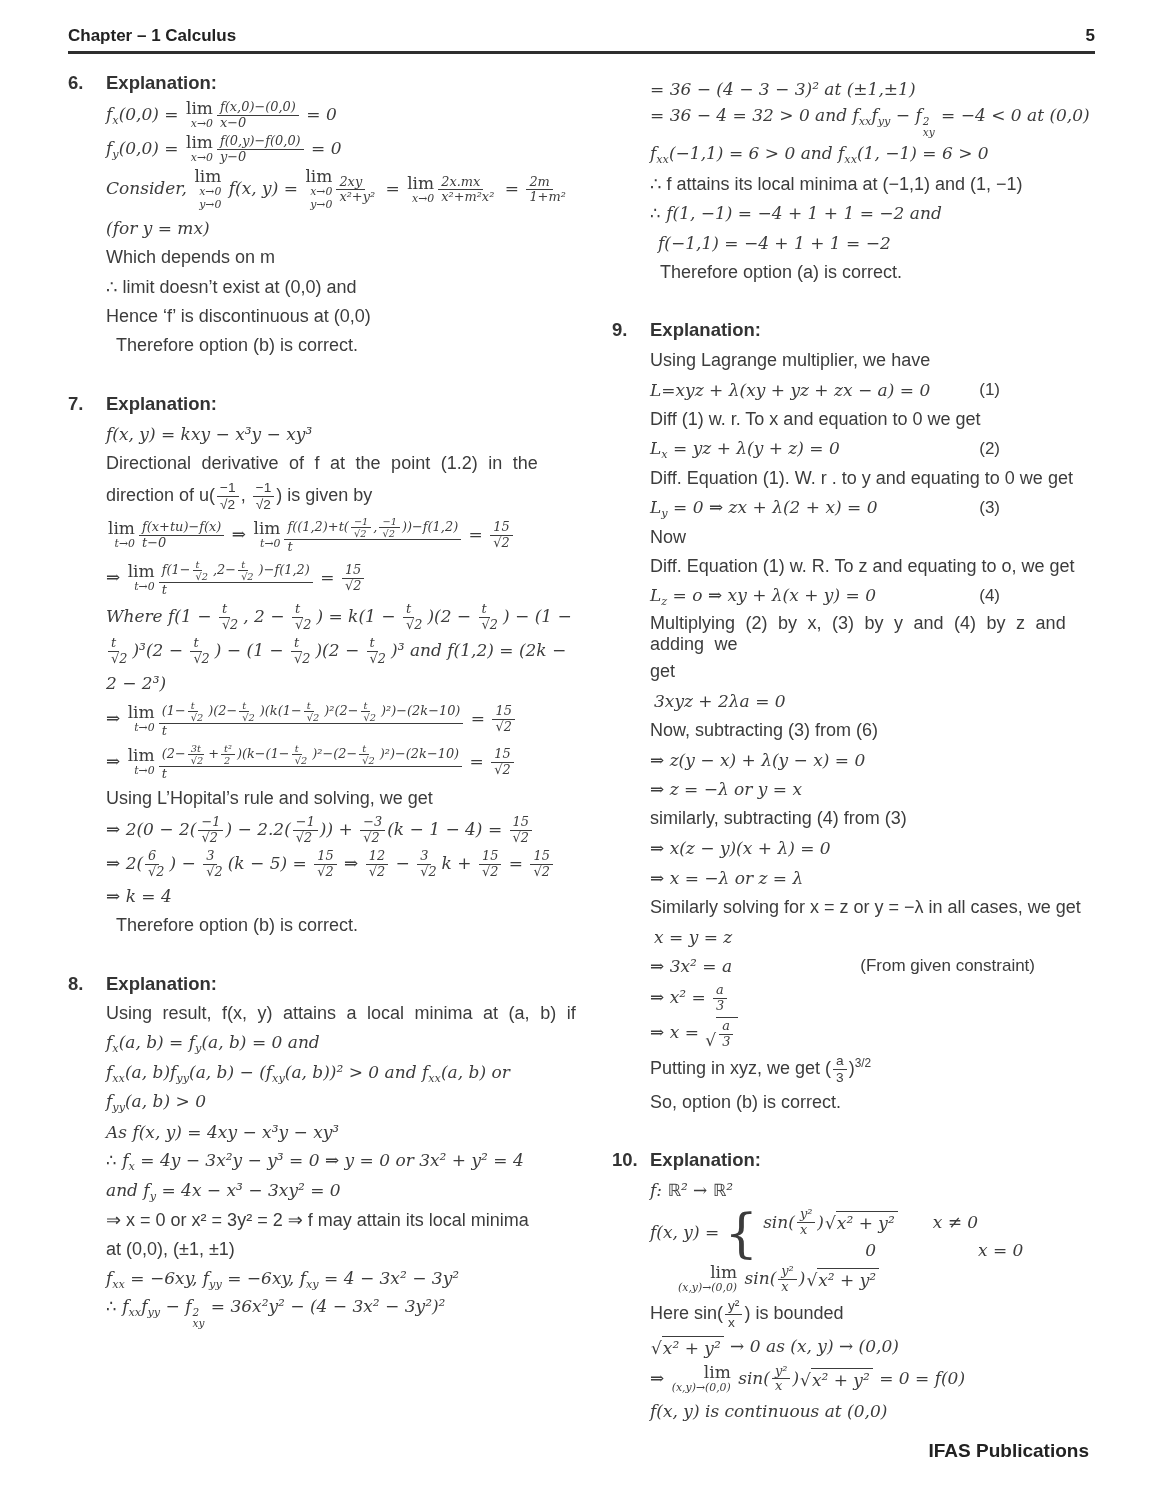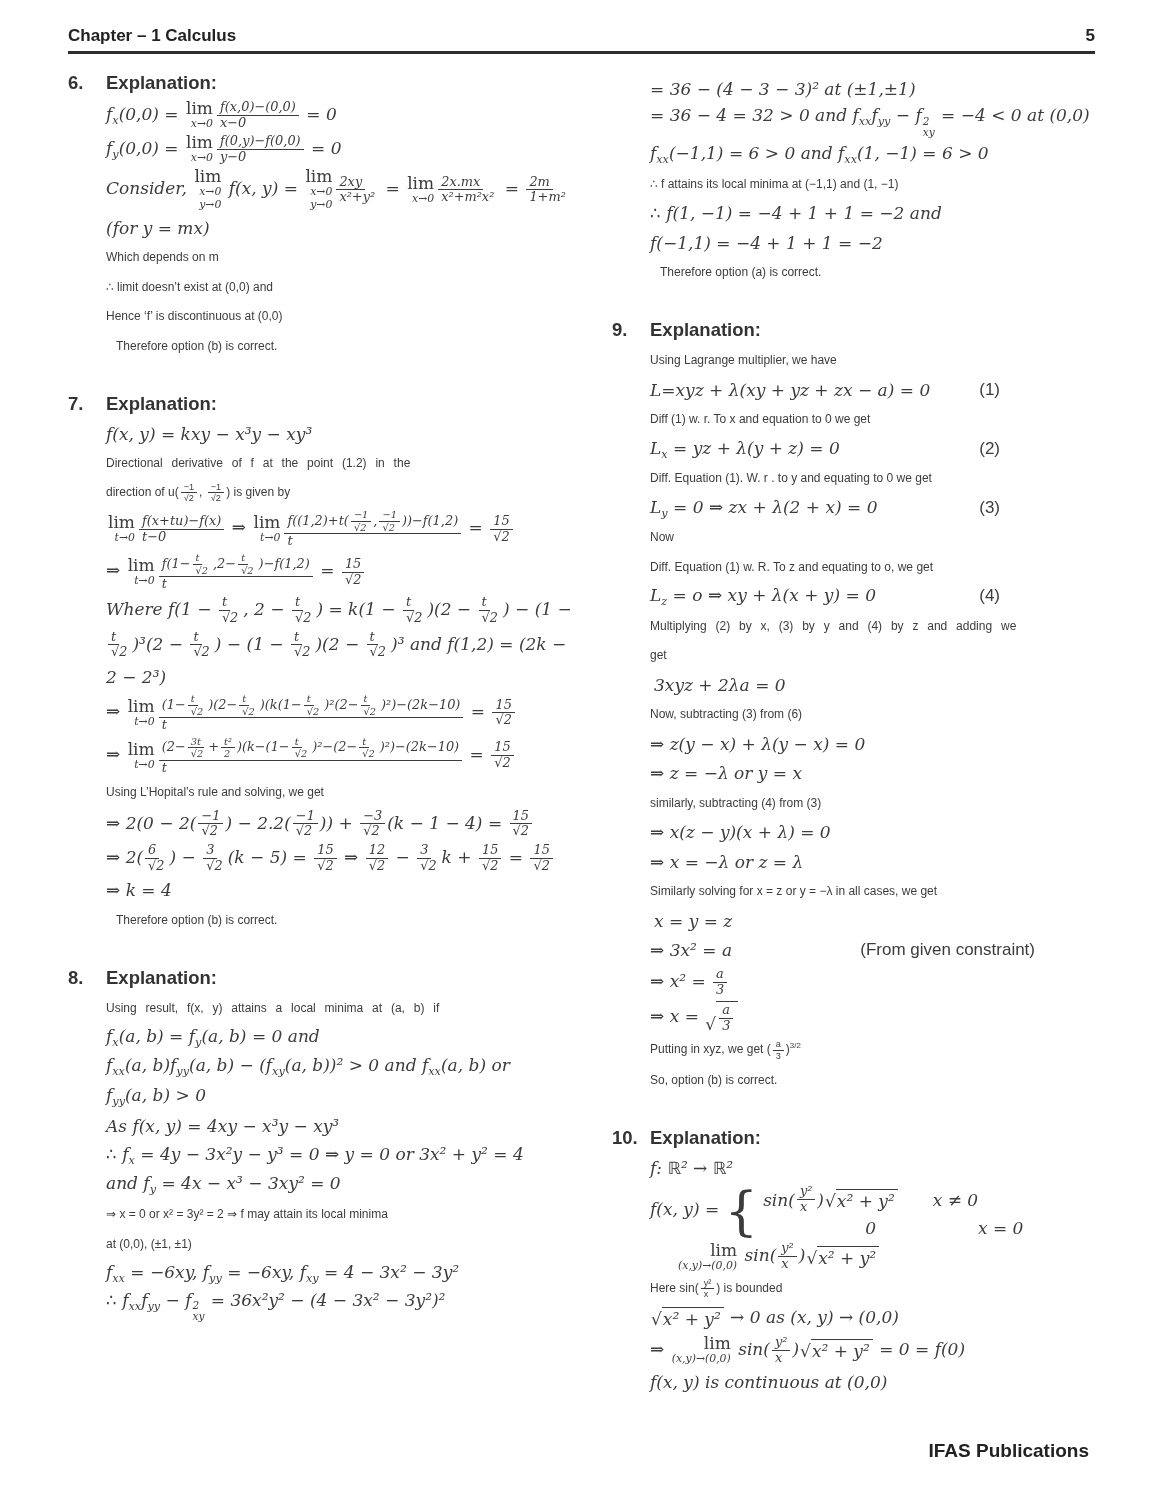--- a/index.html
+++ b/index.html
@@ -11,21 +11,21 @@
   .cols{display:flex;gap:36px;margin-top:18px;}
   .col{flex:0 0 508px;}
   .col.right{flex:1 1 auto;}
   .section{margin-bottom:34px;}
   .sec-head{display:flex;font-family:"Liberation Sans",sans-serif;font-weight:bold;
             font-size:18.5px;color:#333;margin-bottom:6px;}
   .sec-num{width:38px;flex:0 0 38px;}
   .sec-body{margin-left:38px;}
   .line{display:flex;align-items:center;margin:3.5px 0;min-height:26px;}
   .content{flex:0 1 auto;}
-  .text{font-family:"Liberation Sans",sans-serif;font-size:12px;}
+  .text{font-family:"Liberation Sans",sans-serif;font-size:18px;}
   .math{font-family:"DejaVu Serif","DejaVu Sans",serif;font-style:italic;font-size:17px;}
   .just{word-spacing:5.5px;}
   .eqnum{margin-left:auto;font-style:normal;font-family:"Liberation Sans",sans-serif;font-size:17px;}
   .frac{display:inline-flex;flex-direction:column;align-items:flex-start;vertical-align:middle;
         font-size:0.76em;line-height:1.15;margin:0 2px;}
   .frac>.num{border-bottom:1.2px solid currentColor;padding:0 3px;white-space:nowrap;display:inline-flex;align-items:center;}
   .frac>.den{padding:0 3px;white-space:nowrap;display:inline-flex;align-items:center;}
   sub,sup{font-size:0.66em;line-height:1;}
   .supsub{display:inline-flex;flex-direction:column;align-items:flex-start;font-size:0.62em;
           line-height:1.05;vertical-align:-0.35em;margin:0 1px;}
@@ -392,21 +392,21 @@
             </div>
             <div class="line math">
               <span class="content">f<sub>xx</sub>(−1,1) = 6 &gt; 0 and f<sub>xx</sub>(1, −1) = 6 &gt; 0</span>
             </div>
             <div class="line text">
               <span class="content">∴ f attains its local minima at (−1,1) and (1, −1)</span>
             </div>
             <div class="line math">
               <span class="content">∴ f(1, −1) = −4 + 1 + 1 = −2 and</span>
             </div>
-            <div class="line math" style="margin-left: 0;">
+            <div class="line math" style="margin-left: 8px;">
               <span class="content">f(−1,1) = −4 + 1 + 1 = −2</span>
             </div>
             <div class="line text" style="margin-left: 10px;">
               <span class="content">Therefore option (a) is correct.</span>
             </div>
           </div>
         </div>
         <div class="section">
           <div class="sec-head">
             <span class="sec-num">9.</span>

